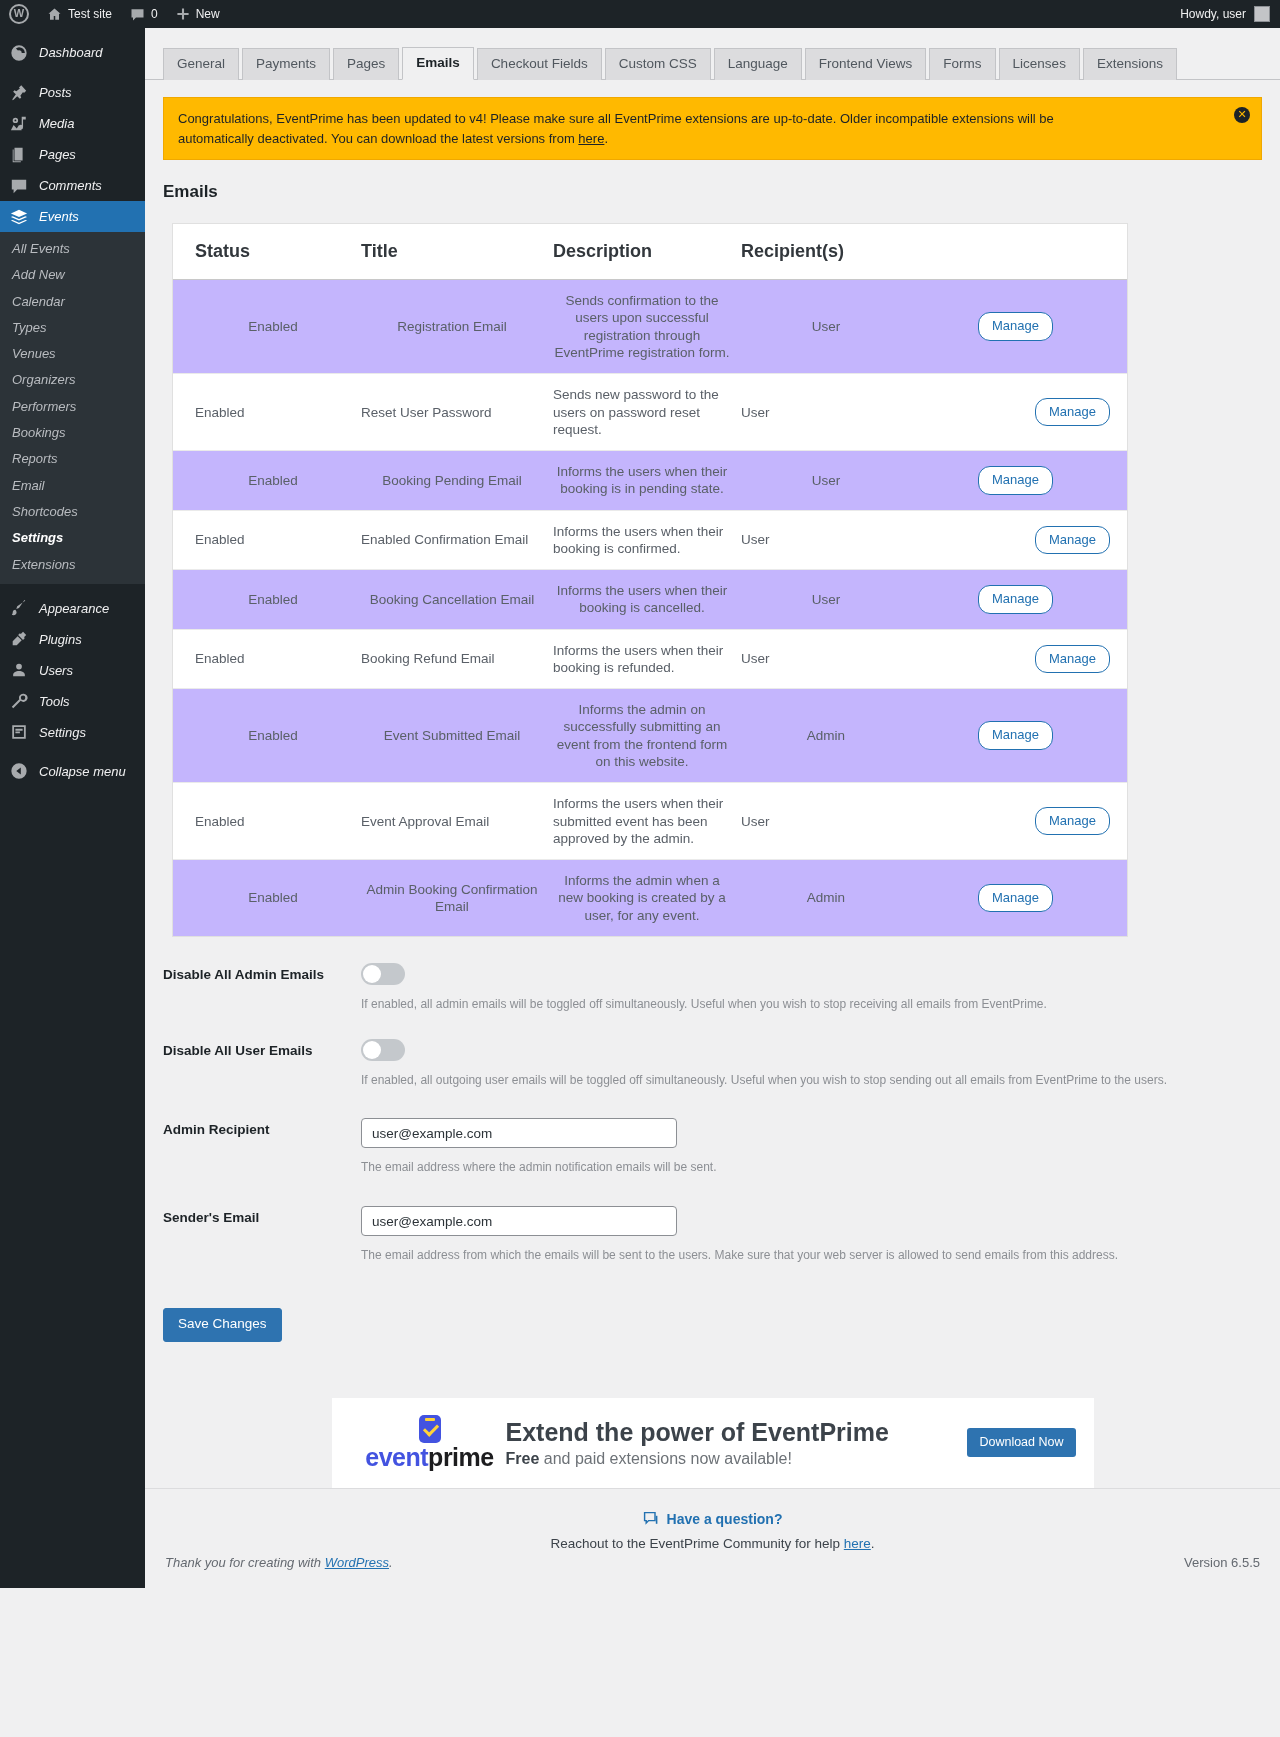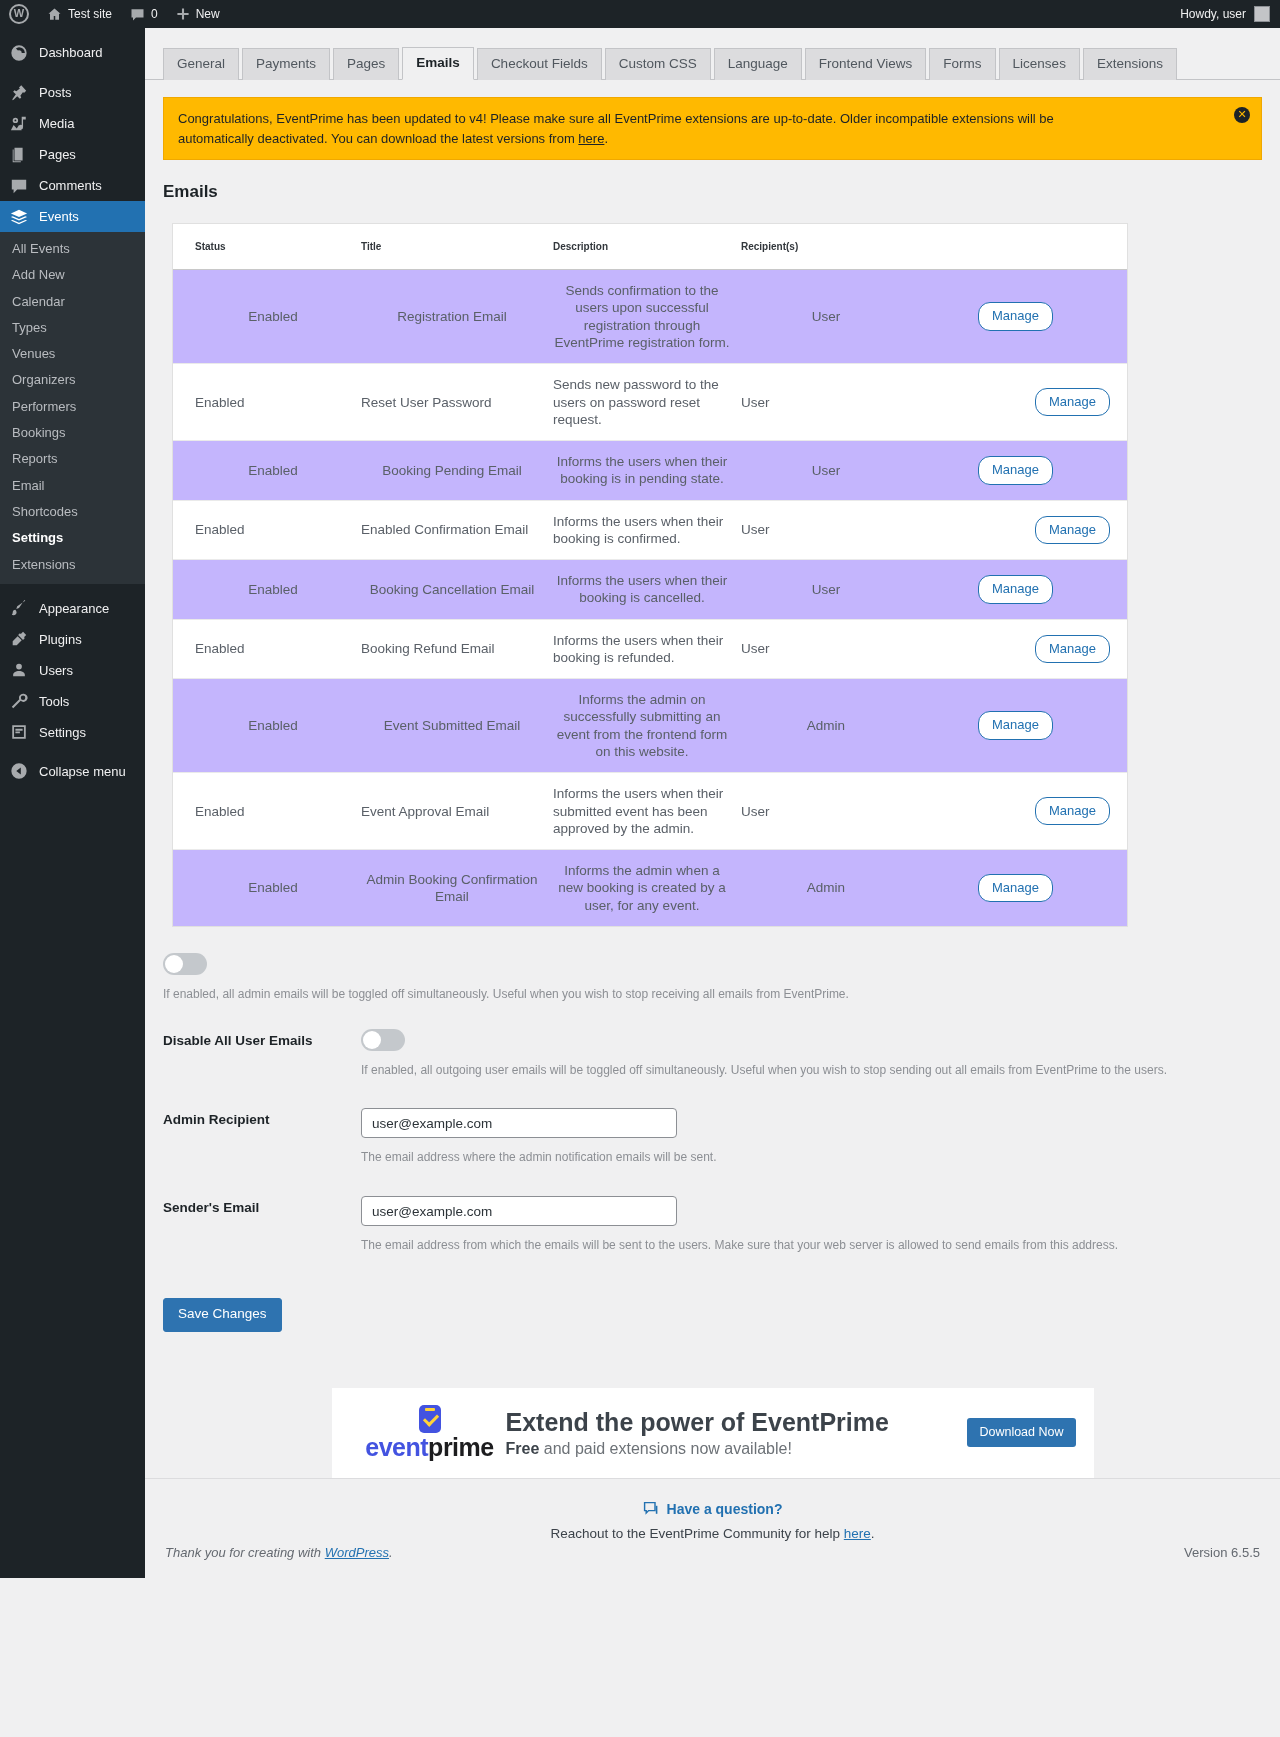--- a/index.html
+++ b/index.html
@@ -62,20 +62,21 @@
   
   .sidebar {
     position: absolute;
     top: 28px;
     left: 0;
     width: 145px;
     bottom: 0;
     background: #1d2327;
     color: #f0f0f1;
     padding-bottom: 40px;
+    font-style: italic;
   }
   .menu-item {
     display: flex;
     align-items: center;
     gap: 10px;
     height: 31px;
     padding-left: 9px;
     font-size: 13px;
     color: #f0f0f1;
     line-height: 1;
@@ -188,21 +189,21 @@
     width: 100%;
     border-collapse: collapse;
     font-size: 13.5px;
   }
   table.emails th {
     text-align: left;
     font-weight: bold;
     color: #32373c;
     padding: 17px 10px 17px 0;
     border-bottom: 1px solid #c8c8c8;
-    font-size: 10px;
+    font-size: 18px;
   }
   table.emails td {
     padding: 12px 10px 12px 0;
     color: #5a6068;
     vertical-align: middle;
     border-bottom: 1px solid #eaeaea;
     line-height: 1.28;
   }
   table.emails tr.alt td { background: #c4b5fd; text-align: center; }
   table.emails tr:last-child td { border-bottom: none; }
@@ -652,20 +653,21 @@
           <td class="c-title">Admin Booking Confirmation Email</td>
           <td class="c-desc">Informs the admin when a new booking is created by a user, for any event.</td>
           <td class="c-recip">Admin</td>
           <td class="c-action"><span class="btn-manage">Manage</span></td>
         </tr>
       </tbody>
     </table>
   </div>
 
   <div class="field-row">
+    <div class="field-label">Disable All Admin Emails</div>
     <div class="field-body">
       <span class="toggle">
           <span class="knob"></span>
         </span>
       <div class="field-help">If enabled, all admin emails will be toggled off simultaneously. Useful when you wish to stop receiving all emails from EventPrime.</div>
     </div>
   </div>
 
   <div class="field-row">
     <div class="field-label">Disable All User Emails</div>

